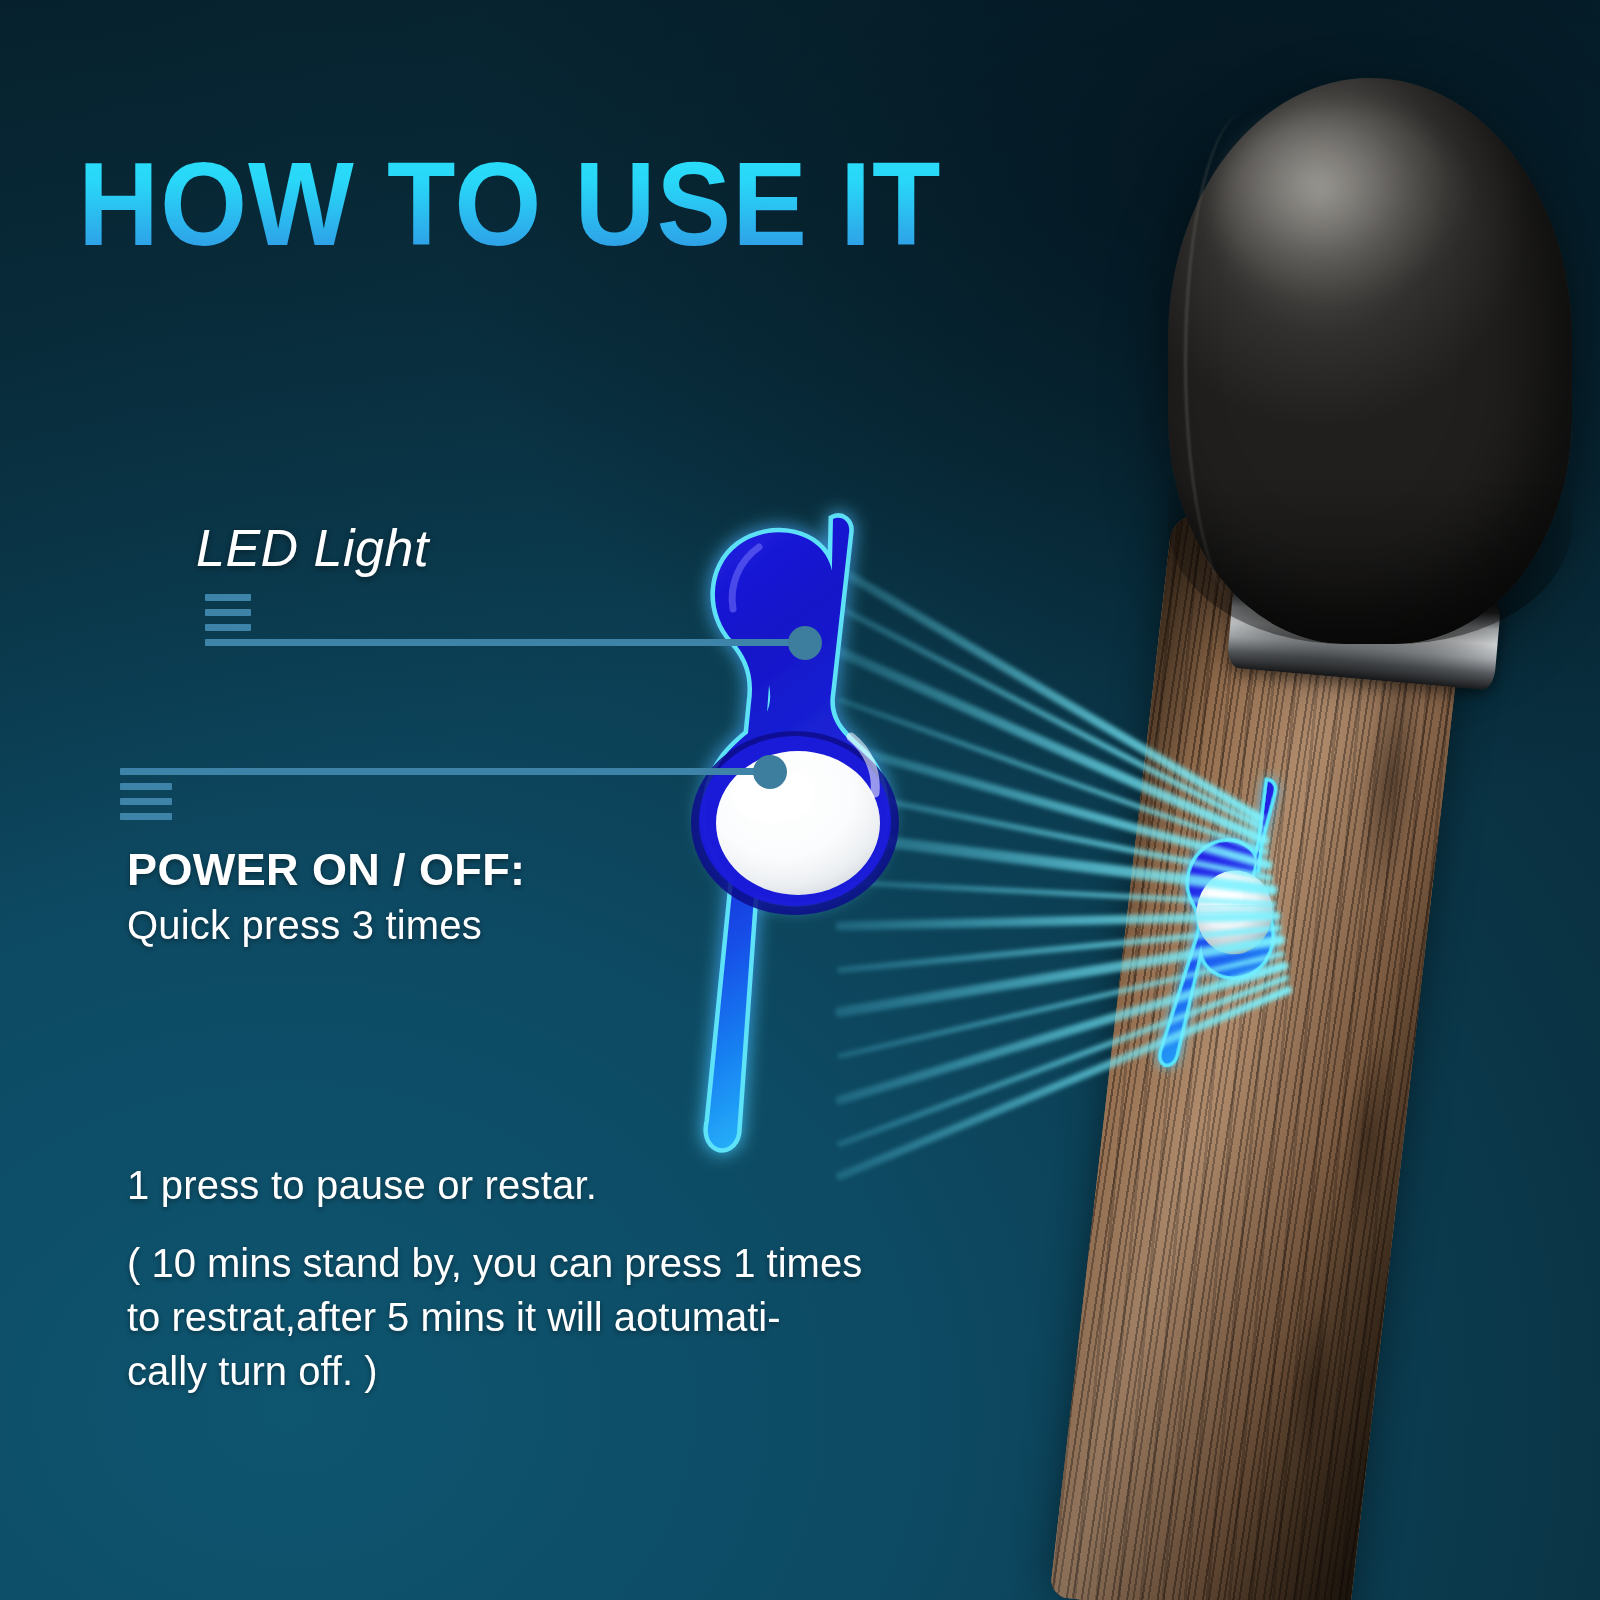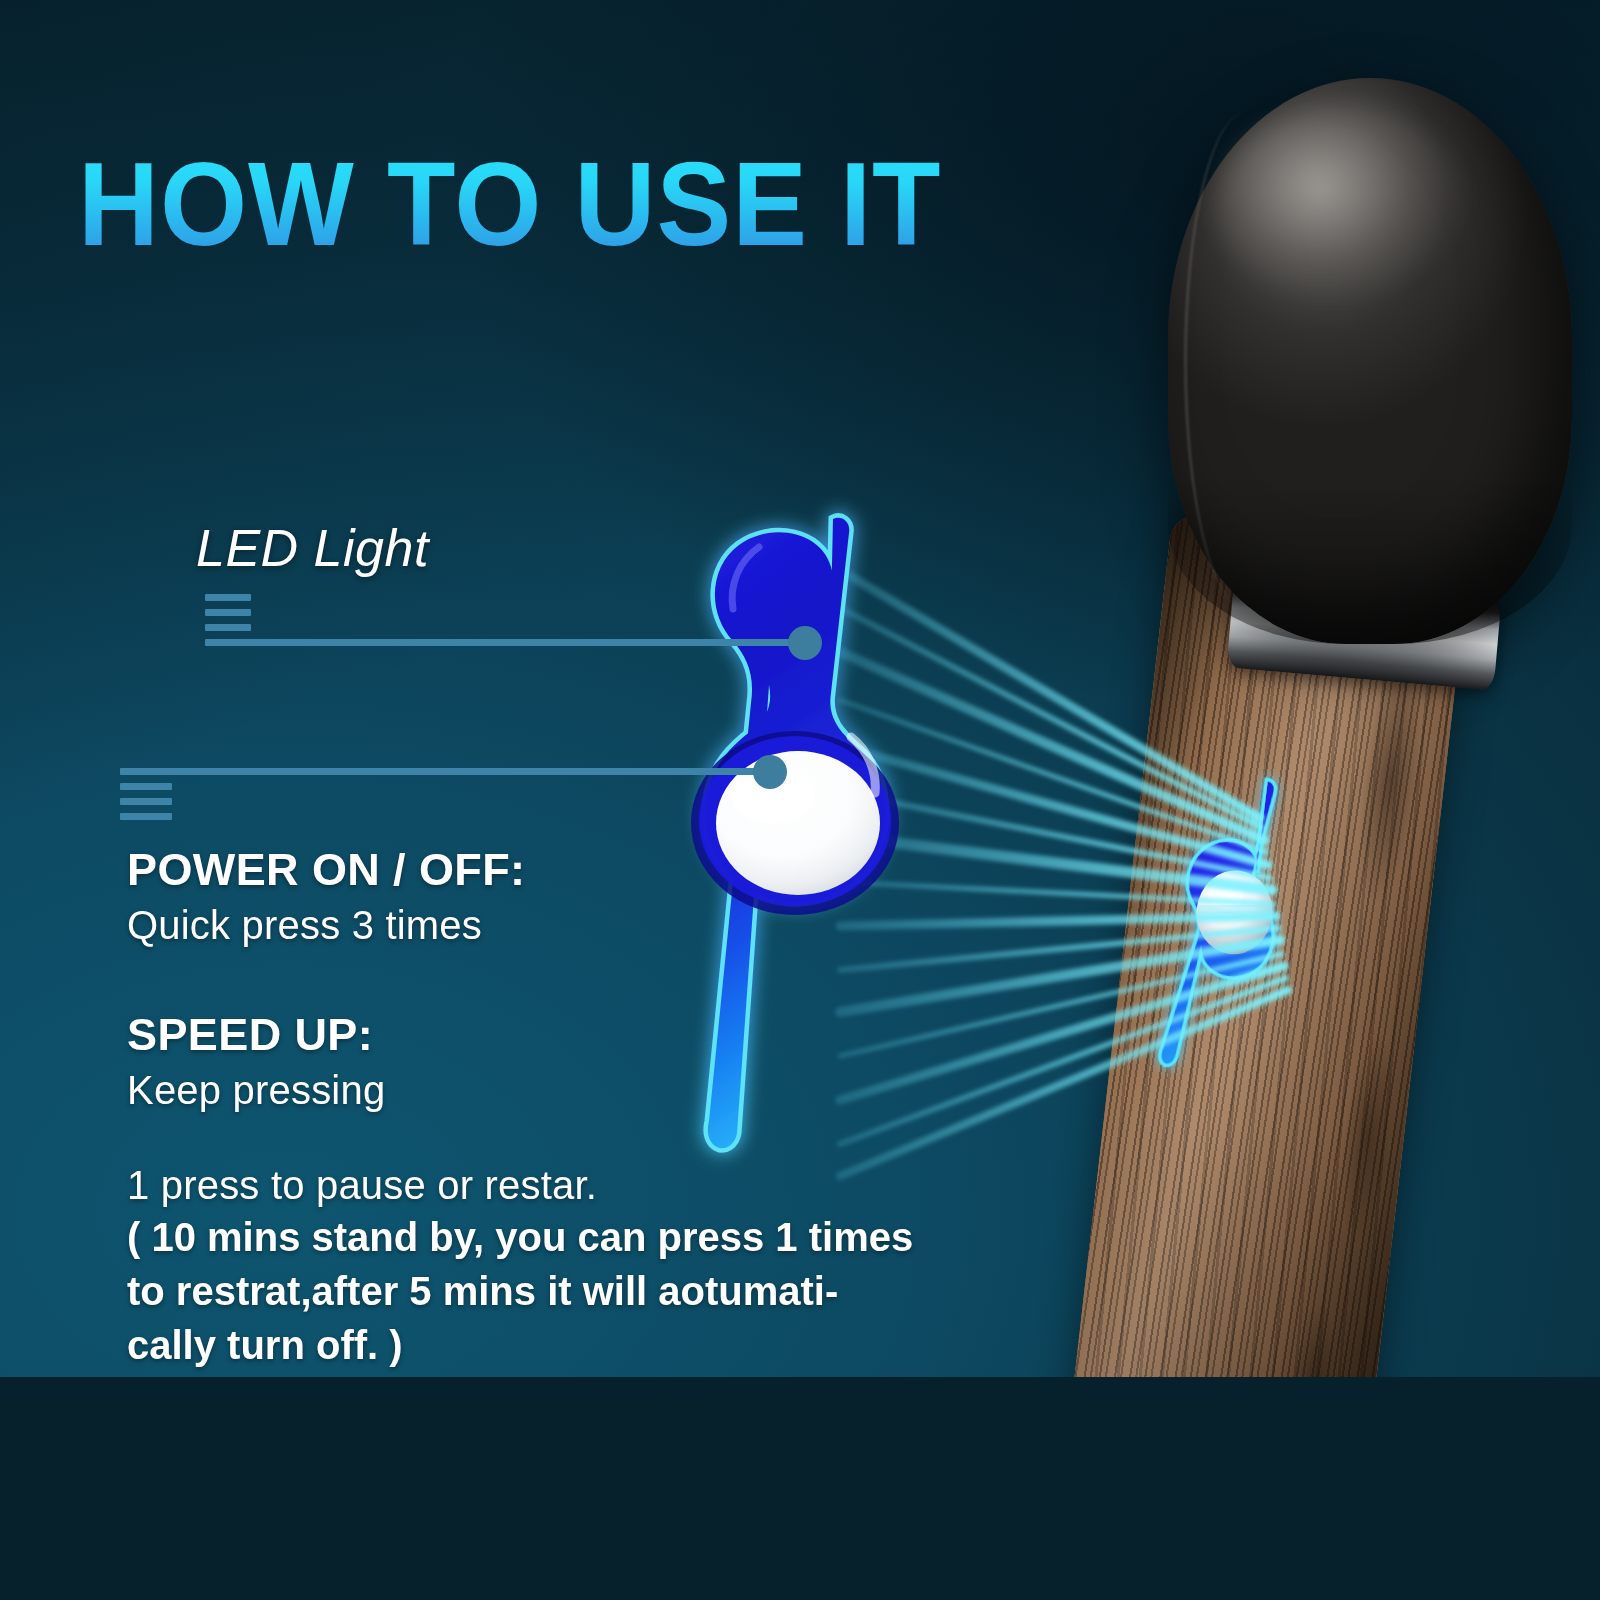--- a/index.html
+++ b/index.html
@@ -3,21 +3,21 @@
 <meta charset="utf-8">
 <style>
   html, body {
     margin: 0;
     padding: 0;
     background: #06202c;
   }
   #stage {
     position: relative;
     width: 1600px;
-    height: 1377px;
+    height: 1600px;
     overflow: hidden;
     font-family: "Liberation Sans", sans-serif;
     background: #0a3040;
   }
 
   
   .bg-base {
     position: absolute; inset: 0;
     background:
       radial-gradient(ellipse 150% 120% at 18% 88%, #0e5570 0%, #0d4a63 26%, #0a3344 58%, #072634 82%, #05202c 100%);
@@ -115,23 +115,23 @@
     letter-spacing: 0.2px;
     margin-top: 7px;
     white-space: nowrap;
     text-shadow: 0 2px 5px rgba(0,0,0,0.4);
   }
   #block-power { top: 826px; }
   #block-speed { top: 991px; }
   #block-pause { top: 1156px; }
   #block-pause .note {
     font-size: 40px;
-    font-weight: 700;
+    font-weight: 400;
     line-height: 1.35;
-    margin-top: 2px;
+    margin-top: 28px;
     width: 830px;
     text-shadow: 0 2px 5px rgba(0,0,0,0.4);
   }
   #block-pause .note span { display: block; white-space: nowrap; }
 
   
   .rays {
     position: absolute;
     left: 830px;
     top: 560px;
@@ -436,24 +436,20 @@
       <div class="dash"></div>
       <div class="dash"></div>
     </div>
   </div>
 
   <div class="block" id="block-power">
     <div class="head">POWER ON / OFF:</div>
     <div class="sub">Quick press 3 times</div>
   </div>
 
-  <div class="block" id="block-speed">
-    <div class="head">SPEED UP:</div>
-    <div class="sub">Keep pressing</div>
-  </div>
 
   <div class="block" id="block-pause">
     <div class="sub"> 1 press to pause or restar.</div>
     <div class="note">
       <span>( 10 mins stand by, you can press 1 times</span>
       <span>to restrat,after 5 mins it will aotumati-</span>
       <span>cally turn off. )</span>
     </div>
   </div>
 

